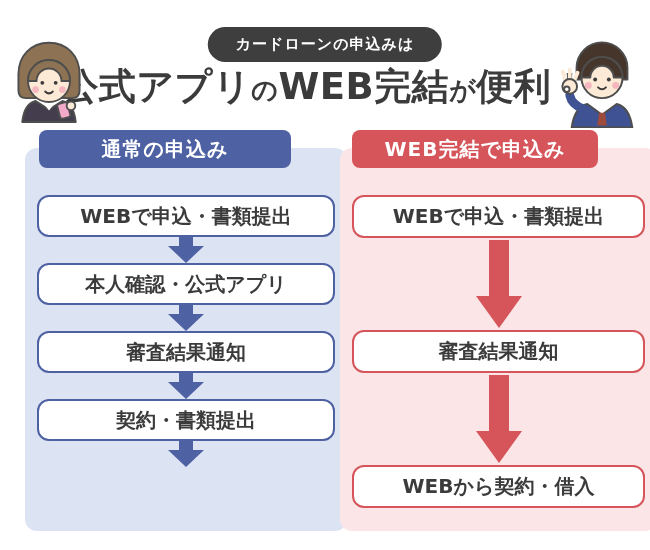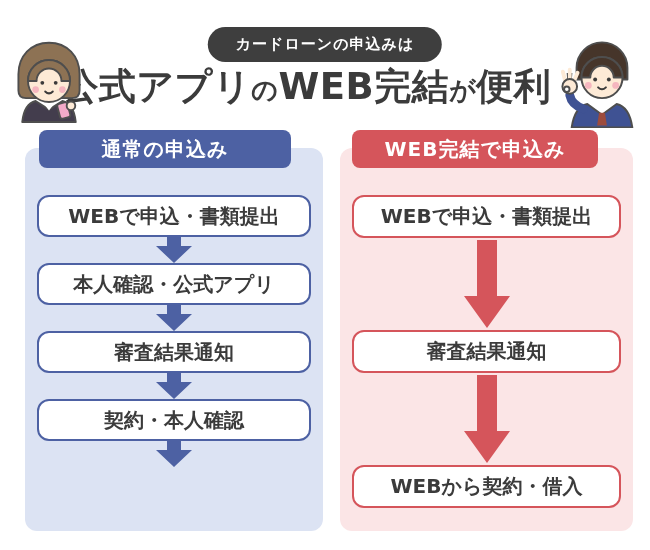--- a/index.html
+++ b/index.html
@@ -26,21 +26,21 @@
   .main-title{
     position:absolute;top:62px;left:0;width:100%;text-align:center;
     font-weight:700;color:var(--text-dark);white-space:nowrap;letter-spacing:0.5px;
   }
   .main-title .t-big{font-size:37px;vertical-align:baseline;}
   .main-title .t-small{font-size:26px;vertical-align:baseline;}
   .char{position:absolute;display:block;}
   .char.left{left:6px;top:36px;width:86px;height:88px;}
   .char.right{right:4px;top:34px;width:88px;height:94px;}
   
-  .panel{position:absolute;top:148px;height:383px;border-radius:12px;}
+  .panel{position:absolute;top:148px;height:383px;border-radius:12px;padding-left:24px;}
   .panel.blue{left:25px;width:298px;background:var(--panel-blue);}
   .panel.pink{left:340px;width:293px;background:var(--panel-pink);}
   .panel-header{
     position:absolute;top:-18px;height:38px;line-height:38px;border-radius:8px;
     color:#fff;font-weight:700;font-size:20px;text-align:center;letter-spacing:1px;
   }
   .panel.blue .panel-header{left:14px;width:252px;background:var(--accent-blue);}
   .panel.pink .panel-header{left:12px;width:246px;background:var(--accent-red);}
   .steps{
     position:absolute;top:47px;left:12px;right:12px;
@@ -121,21 +121,21 @@
         <svg viewBox="0 0 36 26">
             <polygon points="11,0 25,0 25,9 36,9 18,26 0,9 11,9" fill="var(--accent-blue)"></polygon>
           </svg>
       </div>
       <div class="step b">審査結果通知</div>
       <div class="arrow-small">
         <svg viewBox="0 0 36 26">
             <polygon points="11,0 25,0 25,9 36,9 18,26 0,9 11,9" fill="var(--accent-blue)"></polygon>
           </svg>
       </div>
-      <div class="step b">契約・本人確認</div>
+      <div class="step b">契約・書類提出</div>
       <div class="arrow-small">
         <svg viewBox="0 0 36 26">
             <polygon points="11,0 25,0 25,9 36,9 18,26 0,9 11,9" fill="var(--accent-blue)"></polygon>
           </svg>
       </div>
     </div>
   </div>
 
   <div class="panel pink">
     <div class="panel-header">WEB完結で申込み</div>

